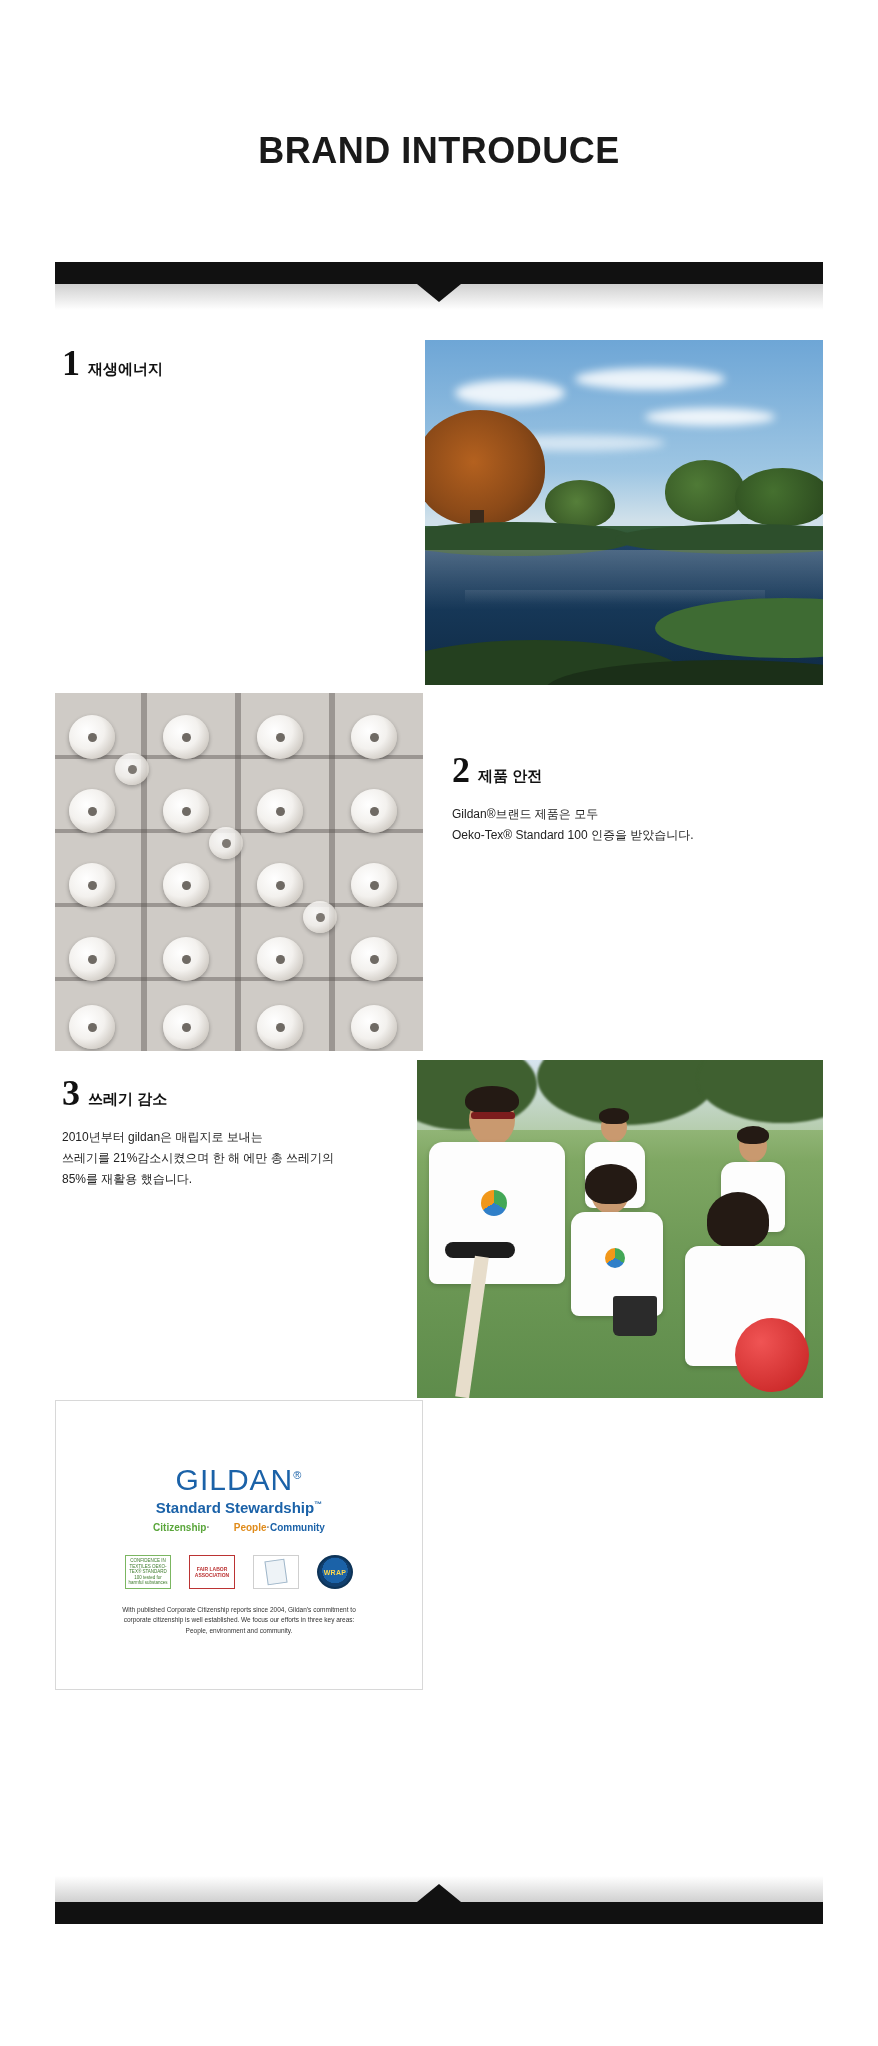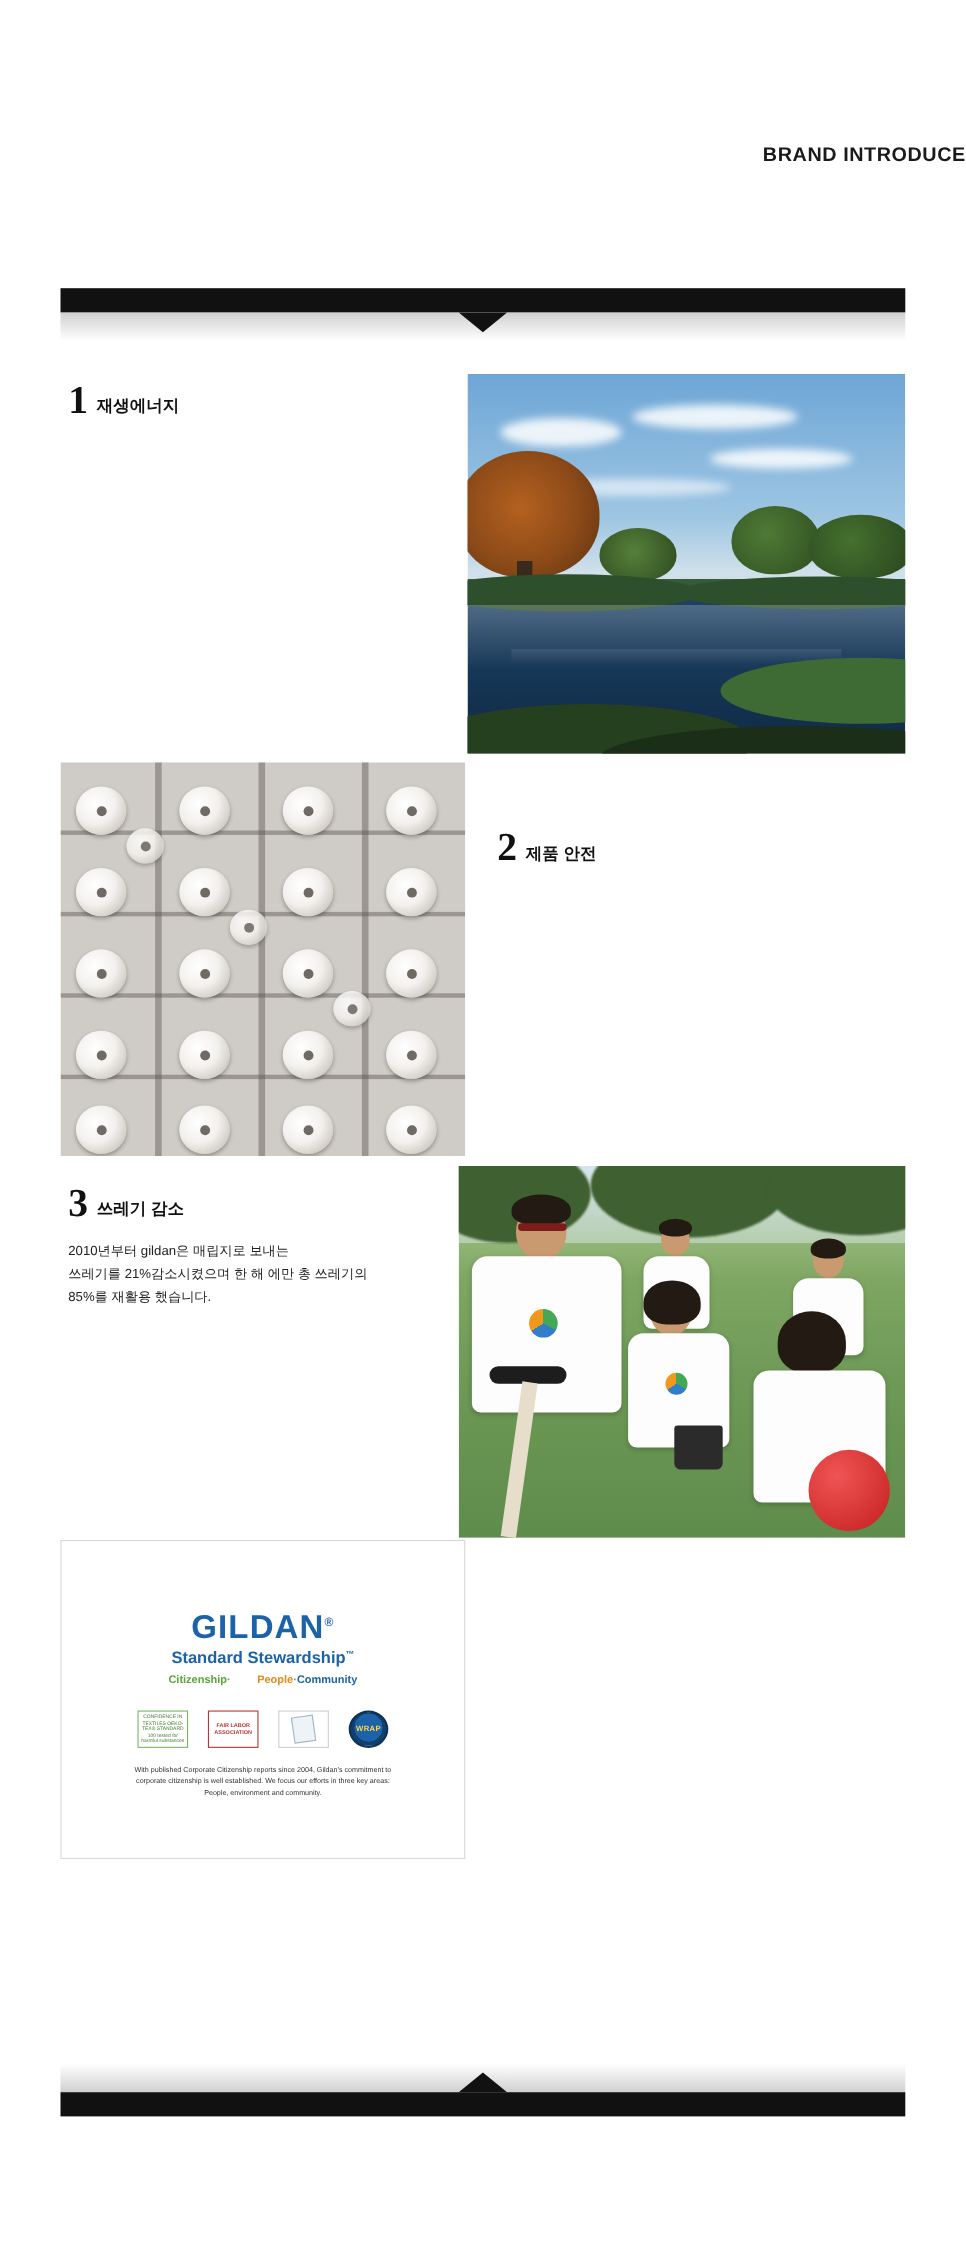--- a/index.html
+++ b/index.html
@@ -17,22 +17,22 @@
     overflow: hidden;
     background: #fff;
   }
 
   
   .page-title {
     position: absolute;
     top: 130px;
     left: 0;
     width: 878px;
-    text-align: right;
-    font-size: 18px;
+    text-align: center;
+    font-size: 36px;
     font-weight: bold;
     letter-spacing: 0.5px;
     color: #1a1a1a;
   }
 
   
   .band {
     position: absolute;
     left: 55px;
     width: 768px;
@@ -184,21 +184,21 @@
   .gildan-card {
     position: absolute;
     top: 1400px; left: 55px;
     width: 368px; height: 290px;
     background: #ffffff;
     border: 1px solid #d8d8d8;
   }
   .gildan-wrap { text-align: center; padding-top: 62px; }
   .gildan-word {
     font-size: 30px;
-    font-weight: bold;
+    font-weight: normal;
     letter-spacing: 1px;
     color: #1b62a8;
     font-family: "Liberation Sans", sans-serif;
   }
   .gildan-word sup { font-size: 11px; vertical-align: super; }
   .gildan-sub {
     margin-top: 2px;
     font-size: 15px;
     color: #1b62a8;
     font-weight: bold;
@@ -349,20 +349,22 @@
     <div class="spool" style="top:60px;left:60px;width:34px;height:32px;opacity:.85;"></div>
     <div class="spool" style="top:134px;left:154px;width:34px;height:32px;opacity:.85;"></div>
     <div class="spool" style="top:208px;left:248px;width:34px;height:32px;opacity:.85;"></div>
   </div>
 
   <div class="sec2-text">
     <div class="sec-head">
       <span class="num">2</span>
       <span class="sec-title">제품 안전</span>
     </div>
+    <div class="sec-body">Gildan®브랜드 제품은 모두
+Oeko-Tex® Standard 100 인증을 받았습니다.</div>
   </div>
 
   <div class="sec3-text">
     <div class="sec-head">
       <span class="num">3</span>
       <span class="sec-title">쓰레기 감소</span>
     </div>
     <div class="sec-body">2010년부터 gildan은 매립지로 보내는
 쓰레기를 21%감소시켰으며 한 해 에만 총 쓰레기의
 85%를 재활용 했습니다.</div>

